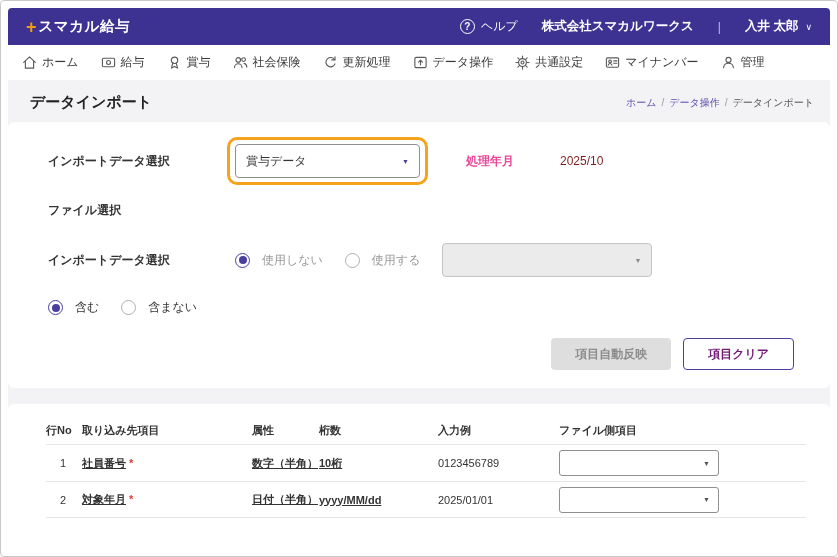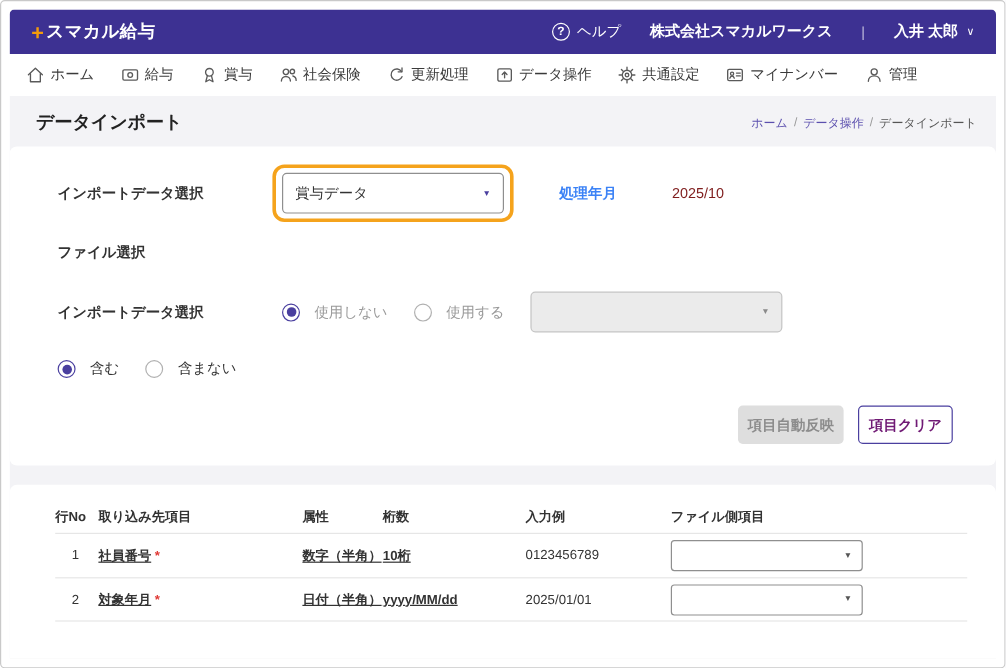--- a/index.html
+++ b/index.html
@@ -39,34 +39,34 @@
   .frow { display:flex; align-items:center; margin-bottom:24px; }
   .flabel { width:187px; flex:0 0 187px; font-weight:bold; font-size:12px; color:#333; }
 
   .select { height:34px; display:flex; align-items:center; justify-content:space-between; border:1px solid #8f8f8f; border-radius:4px; padding:8px 10px; font-size:12px; color:#333; background:#fff; cursor:pointer; }
   .select-wrap { position:relative; width:185px; flex:0 0 185px; }
   .annotation { position:absolute; left:-8px; right:-8px; top:-7px; bottom:-7px; border:3px solid #f5a31c; border-radius:10px; pointer-events:none; }
   .caret { font-size:7px; color:#4a3f9f; margin-left:8px; }
   .select.disabled { width:210px; background:#ebebeb; border-color:#c4c4c4; color:#999; cursor:default; }
   .select.disabled .caret { color:#8a8a8a; }
 
-  .plabel { font-weight:bold; font-size:12px; color:#3b82f6; margin-left:46px; }
+  .plabel { font-weight:bold; font-size:12px; color:#ec4899; margin-left:46px; }
   .pval { font-size:12px; color:#7f1d1d; margin-left:46px; }
 
   .dropzone { flex:1; margin-right:36px; height:46px; border:1px dashed #b3b3b3; border-radius:4px; display:flex; align-items:center; justify-content:center; font-size:11px; color:#444; background:#fff; cursor:pointer; text-align:center; }
 
   .radio { display:flex; align-items:center; gap:12px; margin-right:22px; cursor:pointer; }
   .rdot { width:15px; height:15px; border-radius:50%; border:1.5px solid #b0b0b0; background:#fff; position:relative; flex:0 0 15px; }
   .rdot.checked { border-color:#4a3f9f; }
   .rdot.checked::after { content:""; position:absolute; left:2.5px; top:2.5px; right:2.5px; bottom:2.5px; border-radius:50%; background:#4a3f9f; }
   .rlabel { font-size:12px; color:#333; }
   .gray .rlabel { color:#999; }
 
   .btnrow { display:flex; justify-content:flex-end; gap:12px; padding-right:12px; }
-  .btn { height:32px; padding:0 8px; border-radius:4px; font-size:12px; font-weight:bold; display:flex; align-items:center; border:none; }
+  .btn { height:32px; padding:0 24px; border-radius:4px; font-size:12px; font-weight:bold; display:flex; align-items:center; border:none; }
   .btn.disabled { background:#dedede; color:#8c8c8c; }
   .btn.outline { background:#fff; border:1px solid #4a3f9f; color:#701a75; cursor:pointer; }
 
   .table-card { margin-top:16px; flex:1; padding:12px 24px 0 38px; border-radius:6px 6px 0 0; overflow:hidden; }
   .trow { display:grid; grid-template-columns:36px 170px 67px 119px 121px 1fr; align-items:center; }
   .thead { height:28px; font-size:11px; font-weight:bold; color:#333; }
   .tdata { height:37px; border-top:1px solid #e6e6e6; font-size:11px; color:#333; }
   .tdata:last-child { border-bottom:1px solid #e6e6e6; }
   .cell-no { text-align:right; padding-right:16px; }
   .fname, .fattr, .fdig { font-weight:bold;text-decoration:underline; }

